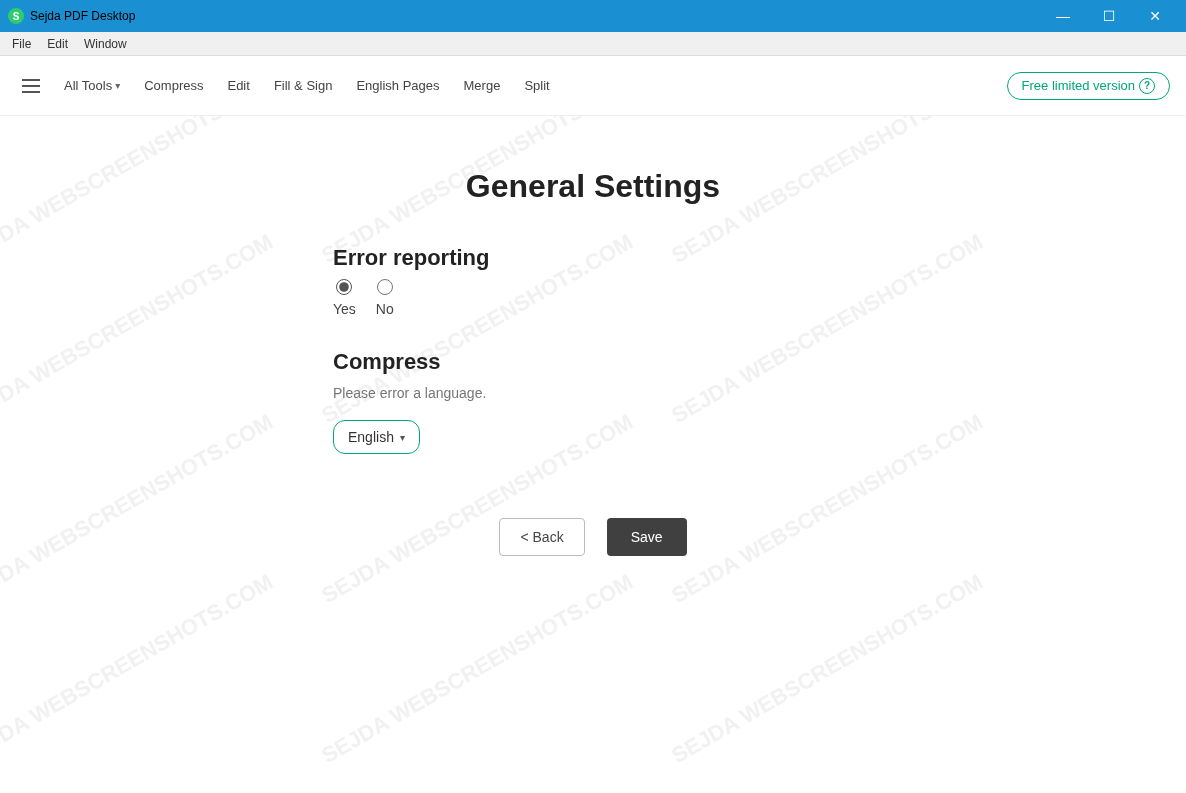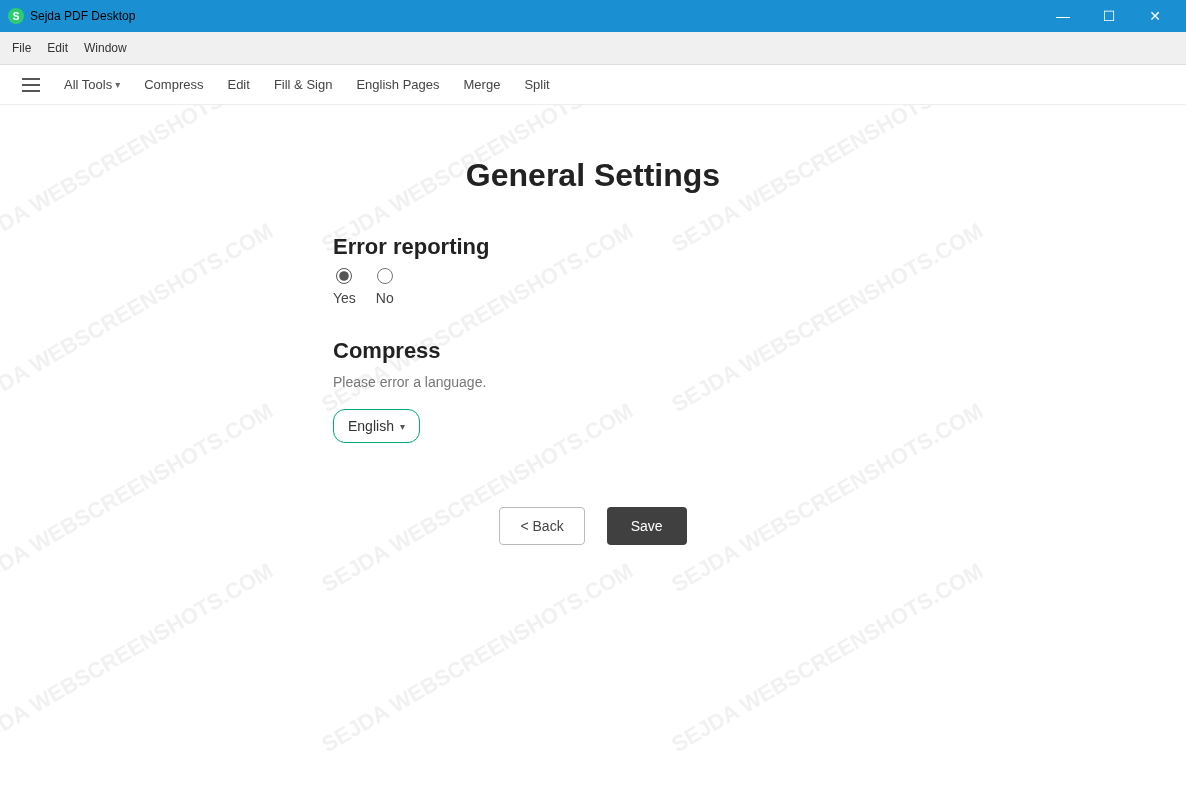--- a/index.html
+++ b/index.html
@@ -49,21 +49,21 @@
       font-size: 14px;
       cursor: pointer;
       display: flex;
       align-items: center;
       justify-content: center;
     }
 
     
     .menu-bar {
       background: #f0f0f0;
-      height: 33px;
+      height: 24px;
       display: flex;
       align-items: center;
       padding: 0 4px;
       border-bottom: 1px solid #ddd;
     }
     .menu-item {
       padding: 2px 8px;
       font-size: 12px;
       cursor: pointer;
       color: #333;
@@ -72,21 +72,21 @@
     
     .app-container {
       height: calc(793px - 32px - 24px);
       background: #fff;
       display: flex;
       flex-direction: column;
     }
 
     
     .toolbar {
-      height: 40px;
+      height: 60px;
       display: flex;
       align-items: center;
       padding: 0 16px;
       border-bottom: 1px solid #eee;
       position: relative;
     }
     .hamburger-btn {
       background: none;
       border: none;
       cursor: pointer;
@@ -314,20 +314,24 @@
         <span>All Tools</span>
         <span class="chevron">▾</span>
       </div>
       <div class="nav-item">Compress</div>
       <div class="nav-item">Edit</div>
       <div class="nav-item">Fill &amp; Sign</div>
       <div class="nav-item">English Pages</div>
       <div class="nav-item">Merge</div>
       <div class="nav-item">Split</div>
     </div>
+    <button class="free-version-btn">
+      <span>Free limited version</span>
+      <div class="question-circle">?</div>
+    </button>
   </div>
 
   <div class="main-content">
 
     <div class="watermark-container">
       <div class="watermark" style="top:40px; left:-60px;">SEJDA WEBSCREENSHOTS.COM</div>
       <div class="watermark" style="top:40px; left:300px;">SEJDA WEBSCREENSHOTS.COM</div>
       <div class="watermark" style="top:40px; left:650px;">SEJDA WEBSCREENSHOTS.COM</div>
       <div class="watermark" style="top:200px; left:-60px;">SEJDA WEBSCREENSHOTS.COM</div>
       <div class="watermark" style="top:200px; left:300px;">SEJDA WEBSCREENSHOTS.COM</div>

